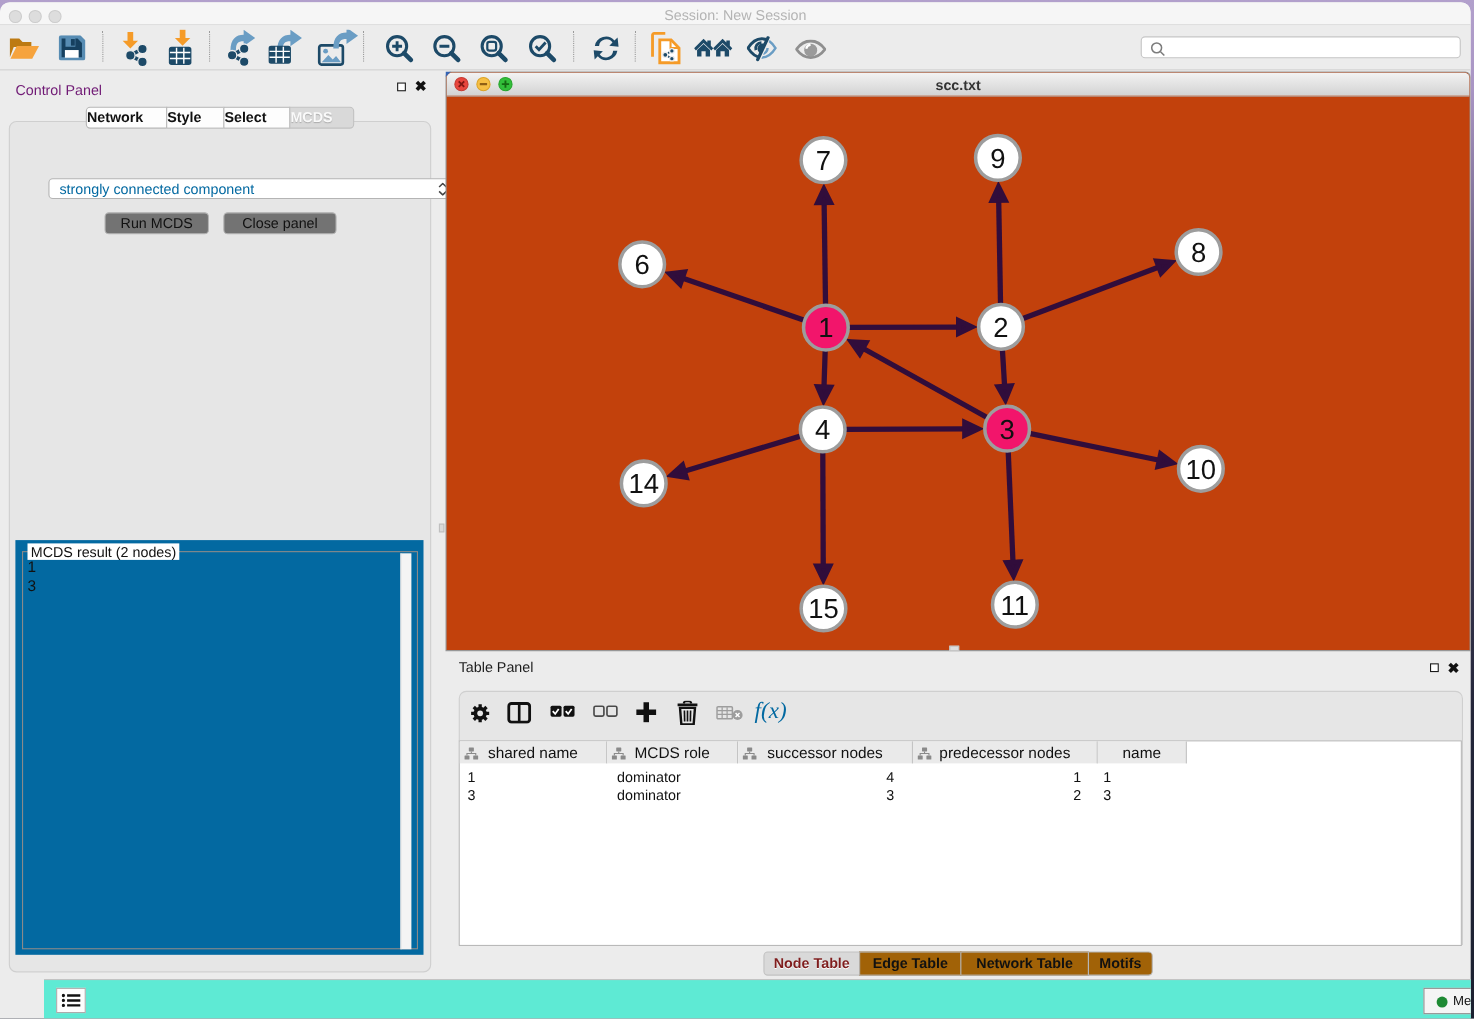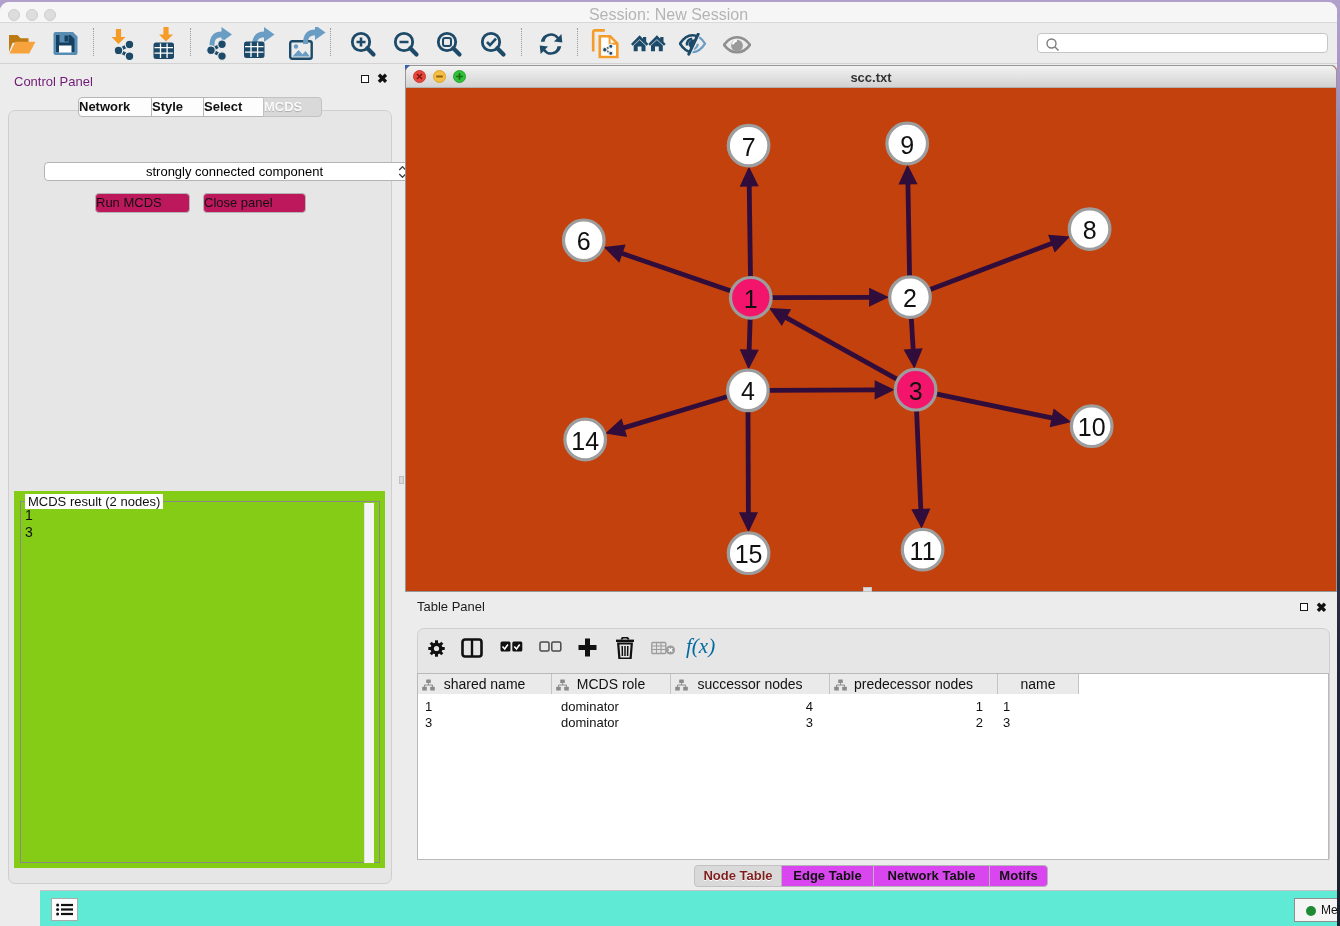--- a/index.html
+++ b/index.html
@@ -11,43 +11,43 @@
   #win {
     position:absolute; left:0; top:2px; width:1337px; height:924px;
     background:#ececec; border-radius:9px 9px 0 0; overflow:hidden;
   }
   
   #titlebar { position:absolute; left:0; top:0; width:1337px; height:21px;
     background:#f6f6f6; border-bottom:1px solid #d9d9d9; }
   .tl { position:absolute; top:7px; width:12px; height:12px; border-radius:50%;
     background:#dddddd; border:1px solid #cccccc; }
   #wtitle { position:absolute; top:4px; left:0; width:1337px; text-align:center;
-    color:#b4b4b4; font-size:16px; }
+    color:#b4b4b4; font-size:13px; }
   
   #toolbar { position:absolute; left:0; top:21px; width:1337px; height:41px;
     background:#ececec; border-bottom:1px solid #d2d2d2; }
   .tsep { position:absolute; top:5px; height:28px; width:0;
     border-left:1px dotted #9a9a9a; }
   #searchbox { position:absolute; left:1037px; top:10px; width:291px; height:20px;
     background:#fff; border:1px solid #c5c5c5; border-radius:4px; }
   
   #cp-title { position:absolute; left:14px; top:72px; font-size:13px; color:#701a75; }
   .float-btn { position:absolute; width:8px; height:8px; border:1.5px solid #1a1a1a; background:#fff; }
   .xchar { position:absolute; font-size:13px; font-weight:bold; color:#111; }
   .tabbtn { position:absolute; z-index:3; height:20px; background:#fdfdfd; border:1px solid #b6b6b6;
     font-size:13px; font-weight:600; color:#111; line-height:18px; }
   #cp-content { position:absolute; left:8px; top:108px; width:384px; height:774px;
     background:#e6e6e6; border:1px solid #cfcfcf; border-radius:7px; }
   #opt-label { position:absolute; left:0; top:136px; width:400px; text-align:center; font-size:13px; font-weight:600; color:#111; }
   #dropdown { position:absolute; left:44px; top:160px; width:372px; height:19px;
     background:#fff; border:1px solid #b4b4b4; border-radius:4px;
-    font-size:13px; color:#000000; line-height:17px; padding-left:9px;text-align:center; }
-  .pbtn { position:absolute; top:191px; height:20px; background:#be185d; border:1px solid #b4b4b4;
-    border-radius:4px; font-size:13px; color:#111; text-align:left; line-height:18px; }
-  #result-wrap { position:absolute; left:14px; top:489px; width:371px; height:377px; background:#84cc16; }
+    font-size:13px; color:#0369a1; line-height:17px; padding-left:9px; }
+  .pbtn { position:absolute; top:191px; height:20px; background:#737373; border:1px solid #b4b4b4;
+    border-radius:4px; font-size:13px; color:#111; text-align:center; line-height:18px; }
+  #result-wrap { position:absolute; left:14px; top:489px; width:371px; height:377px; background:#0369a1; }
   #result-group { position:absolute; left:6px; top:10px; width:360px; height:362px;
     border:1px solid #8a8a8a; }
   #result-label { position:absolute; left:4px; top:-8px; background:#fff; padding:0 3px;
     font-size:13px; color:#111; }
   #result-text { position:absolute; left:1px; top:5px; font-size:14px; color:#111; line-height:17px; padding-left:3px;}
   #result-sb { position:absolute; right:5px; top:1px; width:10px; height:360px;
     background:#f4f4f4; border-left:1px solid #e2e2e2; }
   
   #statusbar { position:absolute; left:0; top:888px; width:1337px; height:36px;
     background:#5eead4; border-top:1px solid #c3c3c3;margin-left:40px; }
@@ -66,21 +66,21 @@
   .mac { position:absolute; top:4px; width:13px; height:13px; border-radius:50%; }
   
   #tp-title { position:absolute; left:417px; top:597px; font-size:13px; color:#1c1c1c; }
   #tp-box { position:absolute; left:417px; top:626px; width:913px; height:231px;
     background:#e6e6e6; border:1px solid #cfcfcf; border-radius:7px 7px 0 0; }
   #tp-table { position:absolute; left:417px; top:671px; width:912px; height:187px;
     background:#fff; border:1px solid #b9b9b9; }
   .th { position:absolute; top:0; height:20px; background:#eaeaea;
     border-right:1px solid #c4c4c4; font-size:14px; color:#111; text-align:center; line-height:20px; }
   .td { position:absolute; font-size:13px; color:#111; }
-  .tabbtn2 { position:absolute; z-index:3; top:863px; height:22px; background:#d946ef; border:1px solid #b6b6b6;
+  .tabbtn2 { position:absolute; z-index:3; top:863px; height:22px; background:#a16207; border:1px solid #b6b6b6;
     font-size:13px; font-weight:600; color:#111; text-align:center; line-height:20px; }
 </style>
 </head>
 <body>
 <div id="win">
 
   <div id="titlebar">
     <div class="tl" style="left:8px;"></div>
     <div class="tl" style="left:26px;"></div>
     <div class="tl" style="left:44px;"></div>

